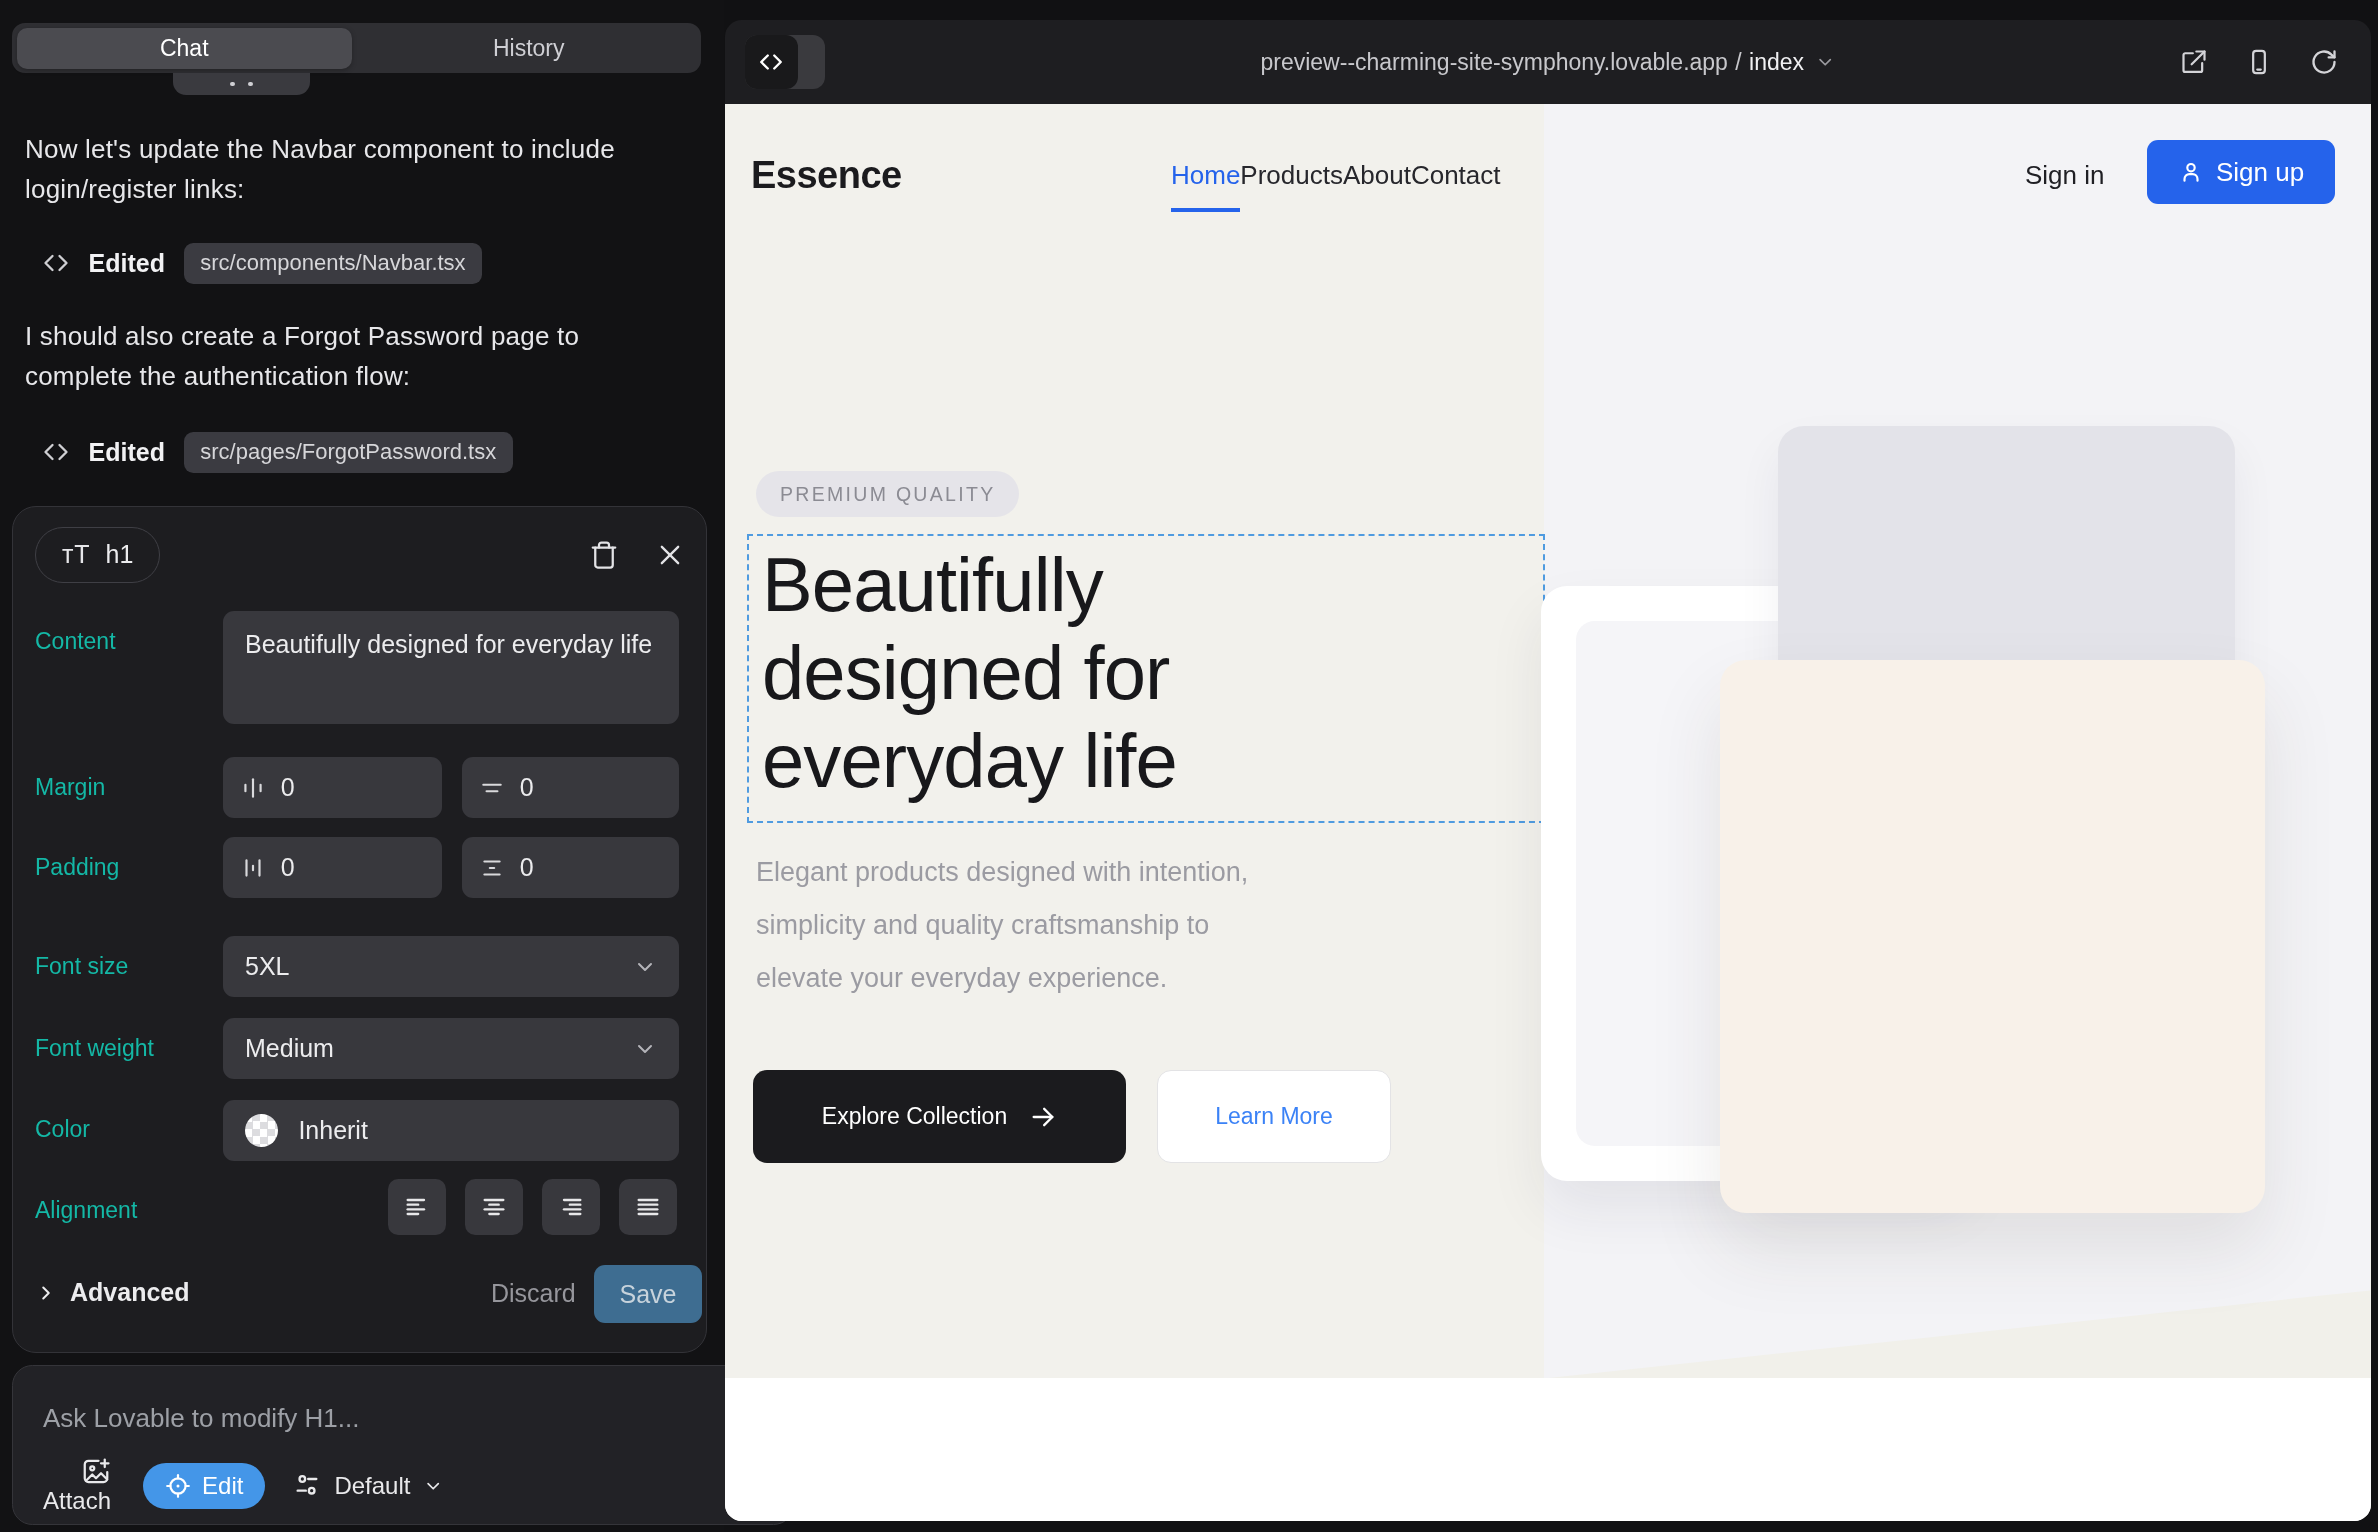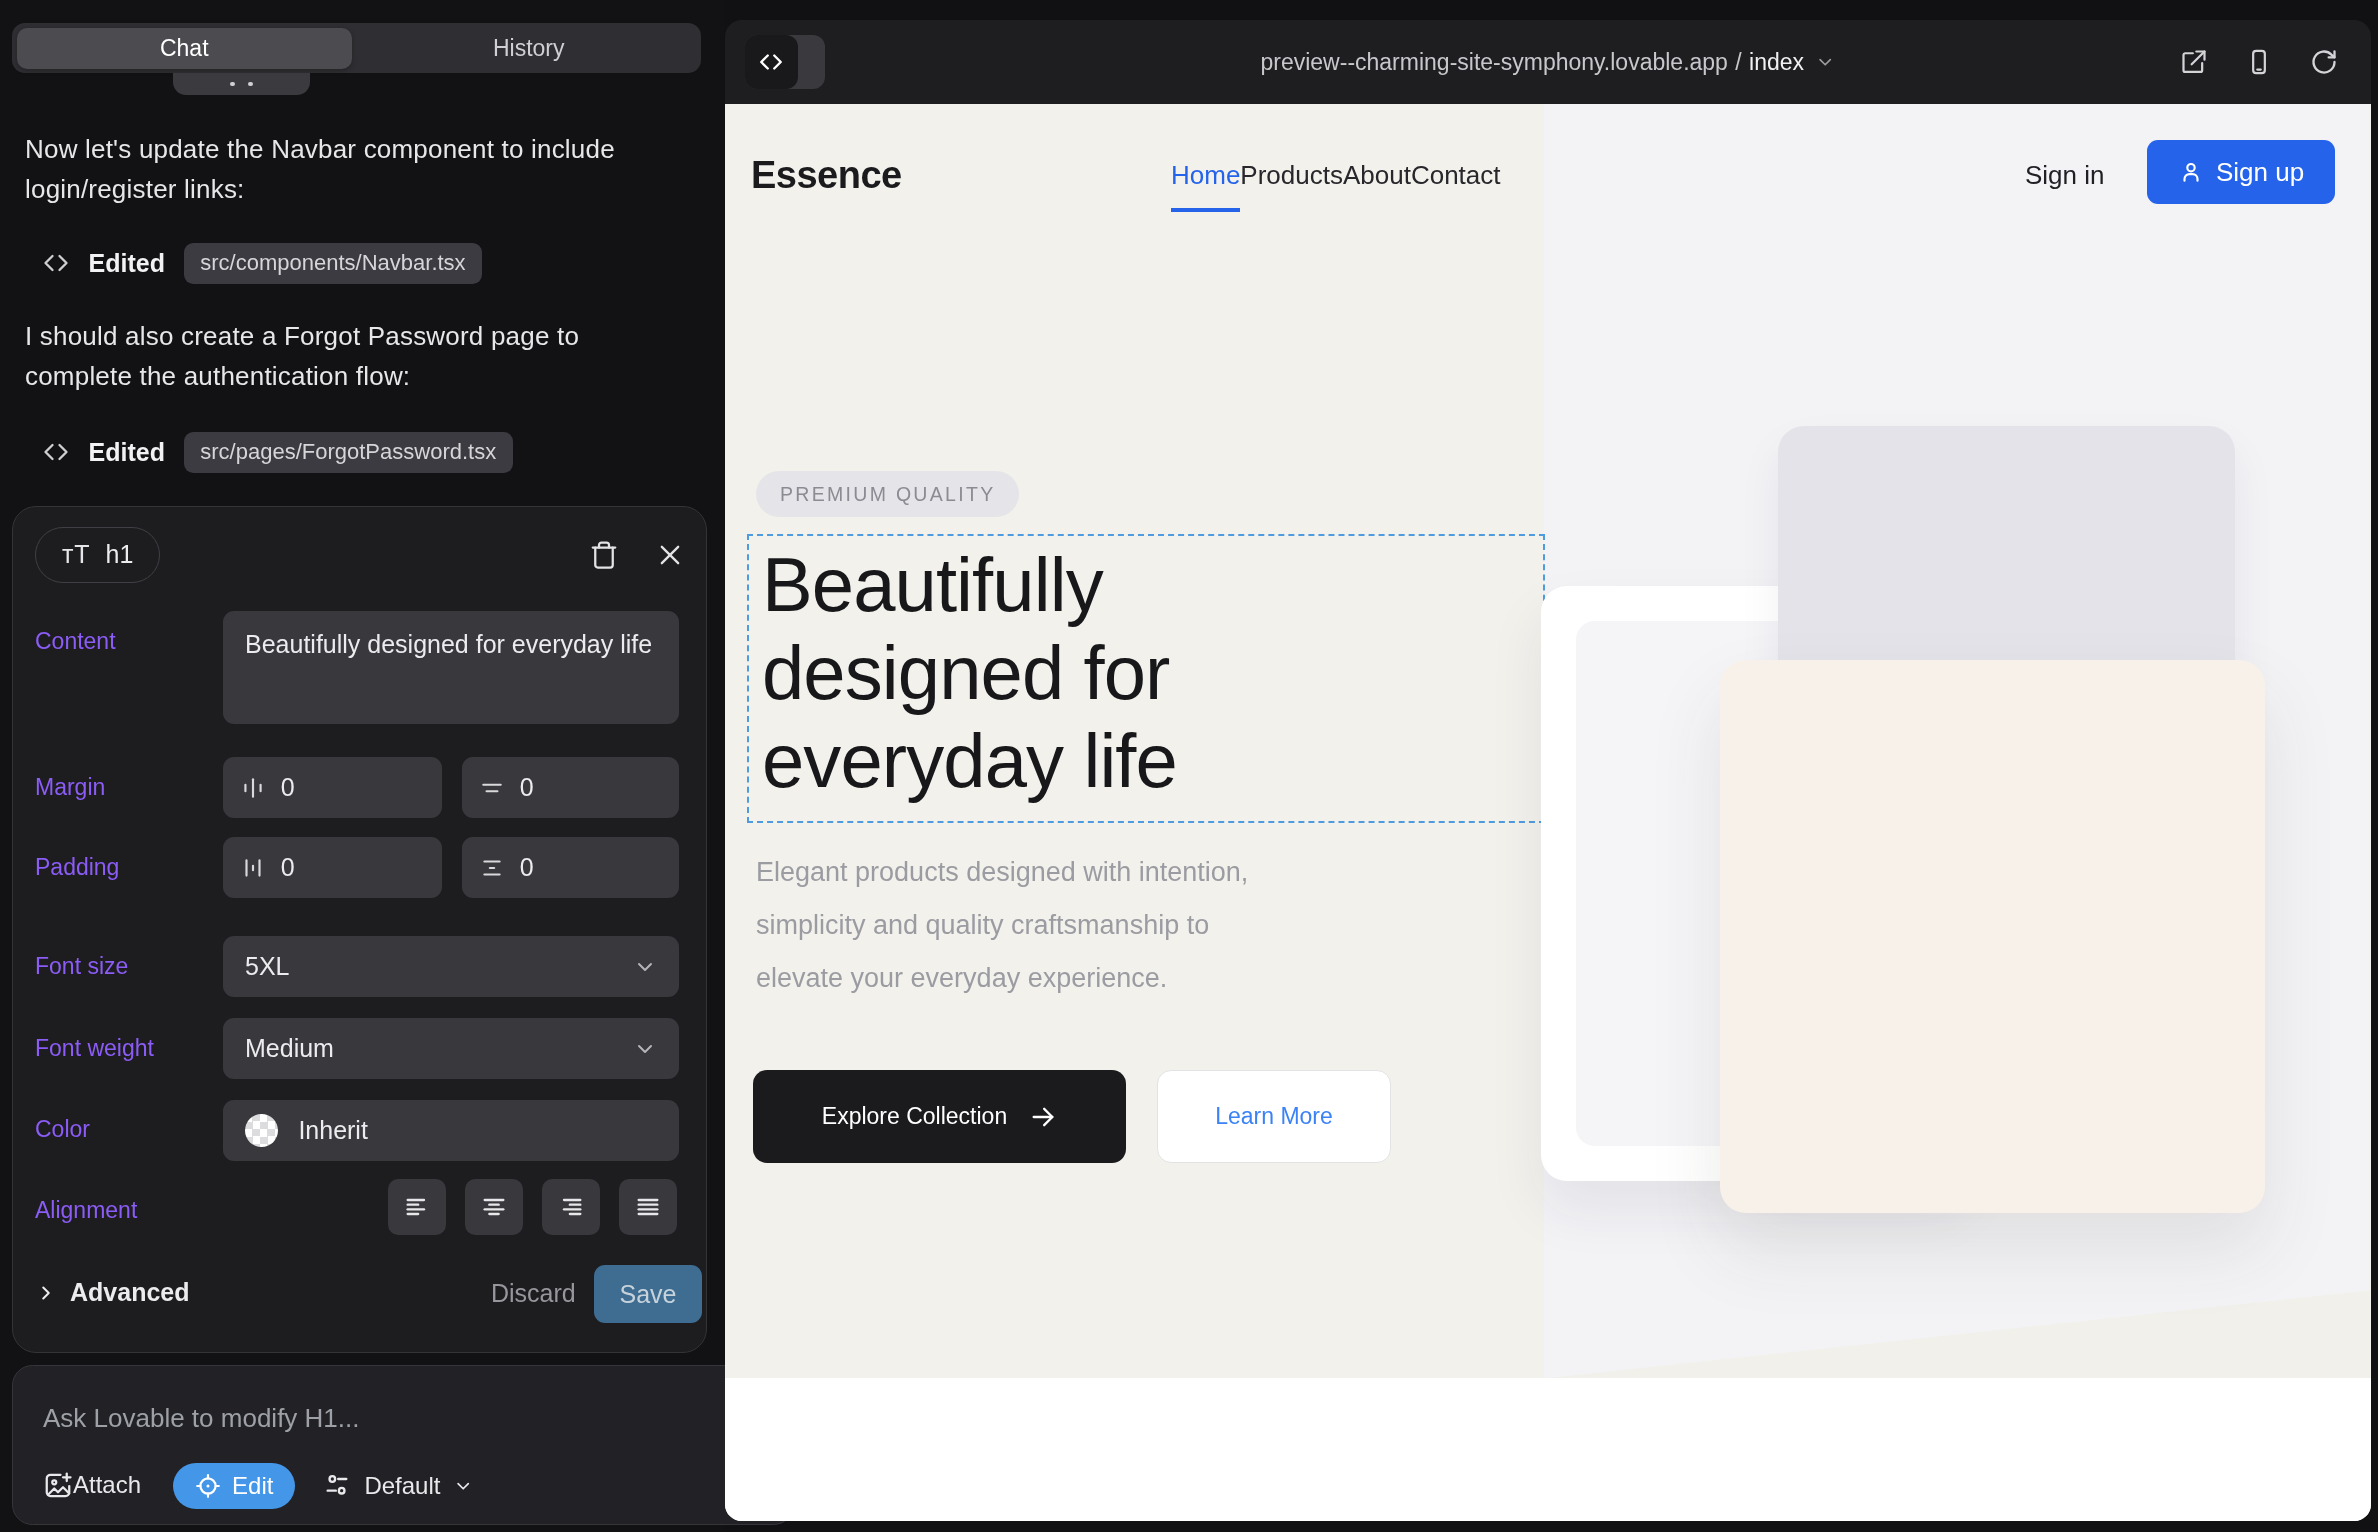--- a/index.html
+++ b/index.html
@@ -28,38 +28,38 @@
   .edited-label { font-size:25px; font-weight:700; color:#f2f2f4; }
   .file-chip { background:#3b3b41; border-radius:9.3px; padding:6.5px 16.7px 8.3px; font-size:22px; color:#d6d6d9; }
 
   
   .editor { left:12px; top:506px; width:695px; height:847px; background:#1d1d20; border:1.9px solid #333338; border-radius:24px; }
   .tag-pill { left:22px; top:19.5px; height:56px; border:1.9px solid #3f3f45; border-radius:927px; display:flex; align-items:center; gap:15px; padding:0 26px; color:#ececee; }
   .tag-pill .tt { font-size:25px; letter-spacing:0.9px; color:#e6e6e9; }
   .tag-pill .tagname { font-size:25px; }
   .icon-btn { width:41px; height:41px; display:flex; align-items:center; justify-content:center; color:#e3e3e6; }
 
-  .fld-label { left:22px; font-size:23px; color:#8b5cf6; }
+  .fld-label { left:22px; font-size:23px; color:#14b8a6; }
   .ctl { background:#38383d; border-radius:11px; color:#ececee; font-size:25px; display:flex; align-items:center; }
   .textarea { left:210px; top:104px; width:456px; height:113px; padding:15px 22px; line-height:1.5; display:block; }
   .num-input { height:61px; gap:15px; padding:0 16.7px; color:#ececee; }
   .num-input svg { color:#d9d9dc; flex:0 0 auto; }
   .select { left:210px; width:456px; height:61px; padding:0 22px; justify-content:space-between; }
   .select .chev { color:#b4b4b9; }
   .swatch { width:33px; height:33px; border-radius:50%; background:#ffffff; background-image:repeating-conic-gradient(#dcdcdf 0% 25%, #ffffff 0% 50%); background-size:15px 15px; margin-right:20.4px; }
   .align-btn { width:58px; height:56px; background:#38383d; border-radius:10.2px; display:flex; align-items:center; justify-content:center; color:#e8e8ea; }
   .advanced { left:22px; top:771px; display:flex; align-items:center; gap:13px; color:#ececee; font-size:25px; font-weight:600; }
   .discard { font-size:25px; color:#96969c; }
   .save-btn { left:581px; top:758px; width:108px; height:58px; background:#3e6d91; border-radius:11px; display:flex; align-items:center; justify-content:center; font-size:25px; color:#c7d3dc; }
 
   
   .composer { left:12px; top:1365px; width:782px; height:160px; background:#222226; border:1.9px solid #35353a; border-radius:20.4px; }
   .placeholder { left:30px; top:37px; font-size:26px; color:#9da0a6; }
   .composer-row { left:30px; right:20.4px; top:96px; height:48px; display:flex; align-items:center; }
-  .attach { display:flex; align-items:flex-start; color:#e9e9eb; font-size:24px; }
+  .attach { display:flex; align-items:flex-end; color:#e9e9eb; font-size:24px;flex-direction:column; }
   .edit-pill { margin-left:32px; height:46px; padding:0 22px; border-radius:927px; background:#4496e8; color:#ffffff; display:flex; align-items:center; gap:11px; font-size:24px; }
   .mode { margin-left:28px; display:flex; align-items:center; gap:13px; color:#e9e9eb; font-size:24px; }
   .send-btn { margin-left:auto; width:46px; height:46px; border-radius:50%; background:#919196; display:flex; align-items:center; justify-content:center; color:#26262a; }
 
   
   .browser { left:725px; top:20.4px; width:1646px; height:1501px; background:#1e1e21; border-radius:16.7px; overflow:hidden; }
   .browser-bar { height:84px; position:relative; }
   .toggle { position:absolute; left:19.5px; top:15px; width:80px; height:54px; background:#3a3a3e; border-radius:12px; }
   .toggle .seg { position:absolute; left:0; top:0; width:53px; height:54px; background:#19191b; border-radius:12px; display:flex; align-items:center; justify-content:center; color:#fff; }
   .urlbox { position:absolute; left:0; right:0; top:0; height:84px; display:flex; align-items:center; justify-content:center; gap:7.4px; font-size:23px; color:#c8c8cc; }

